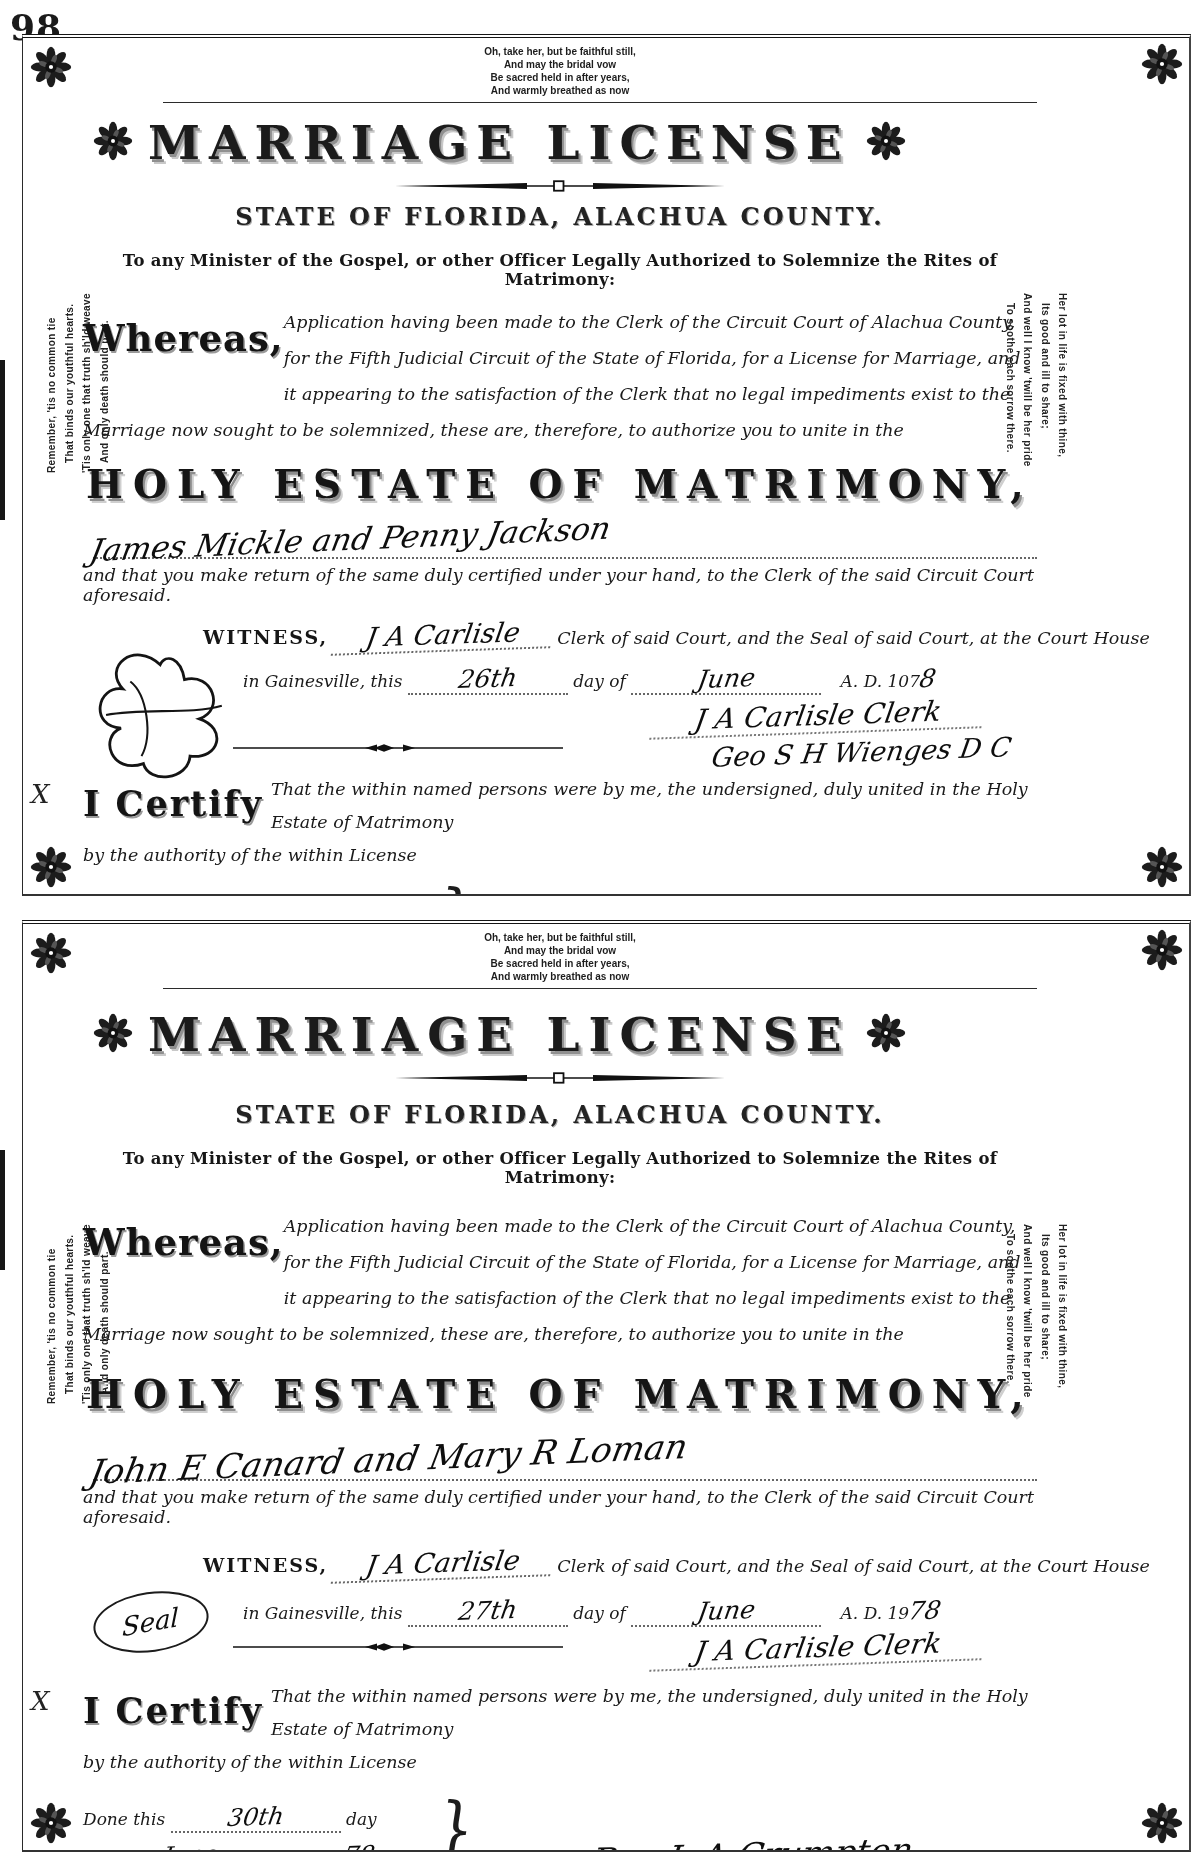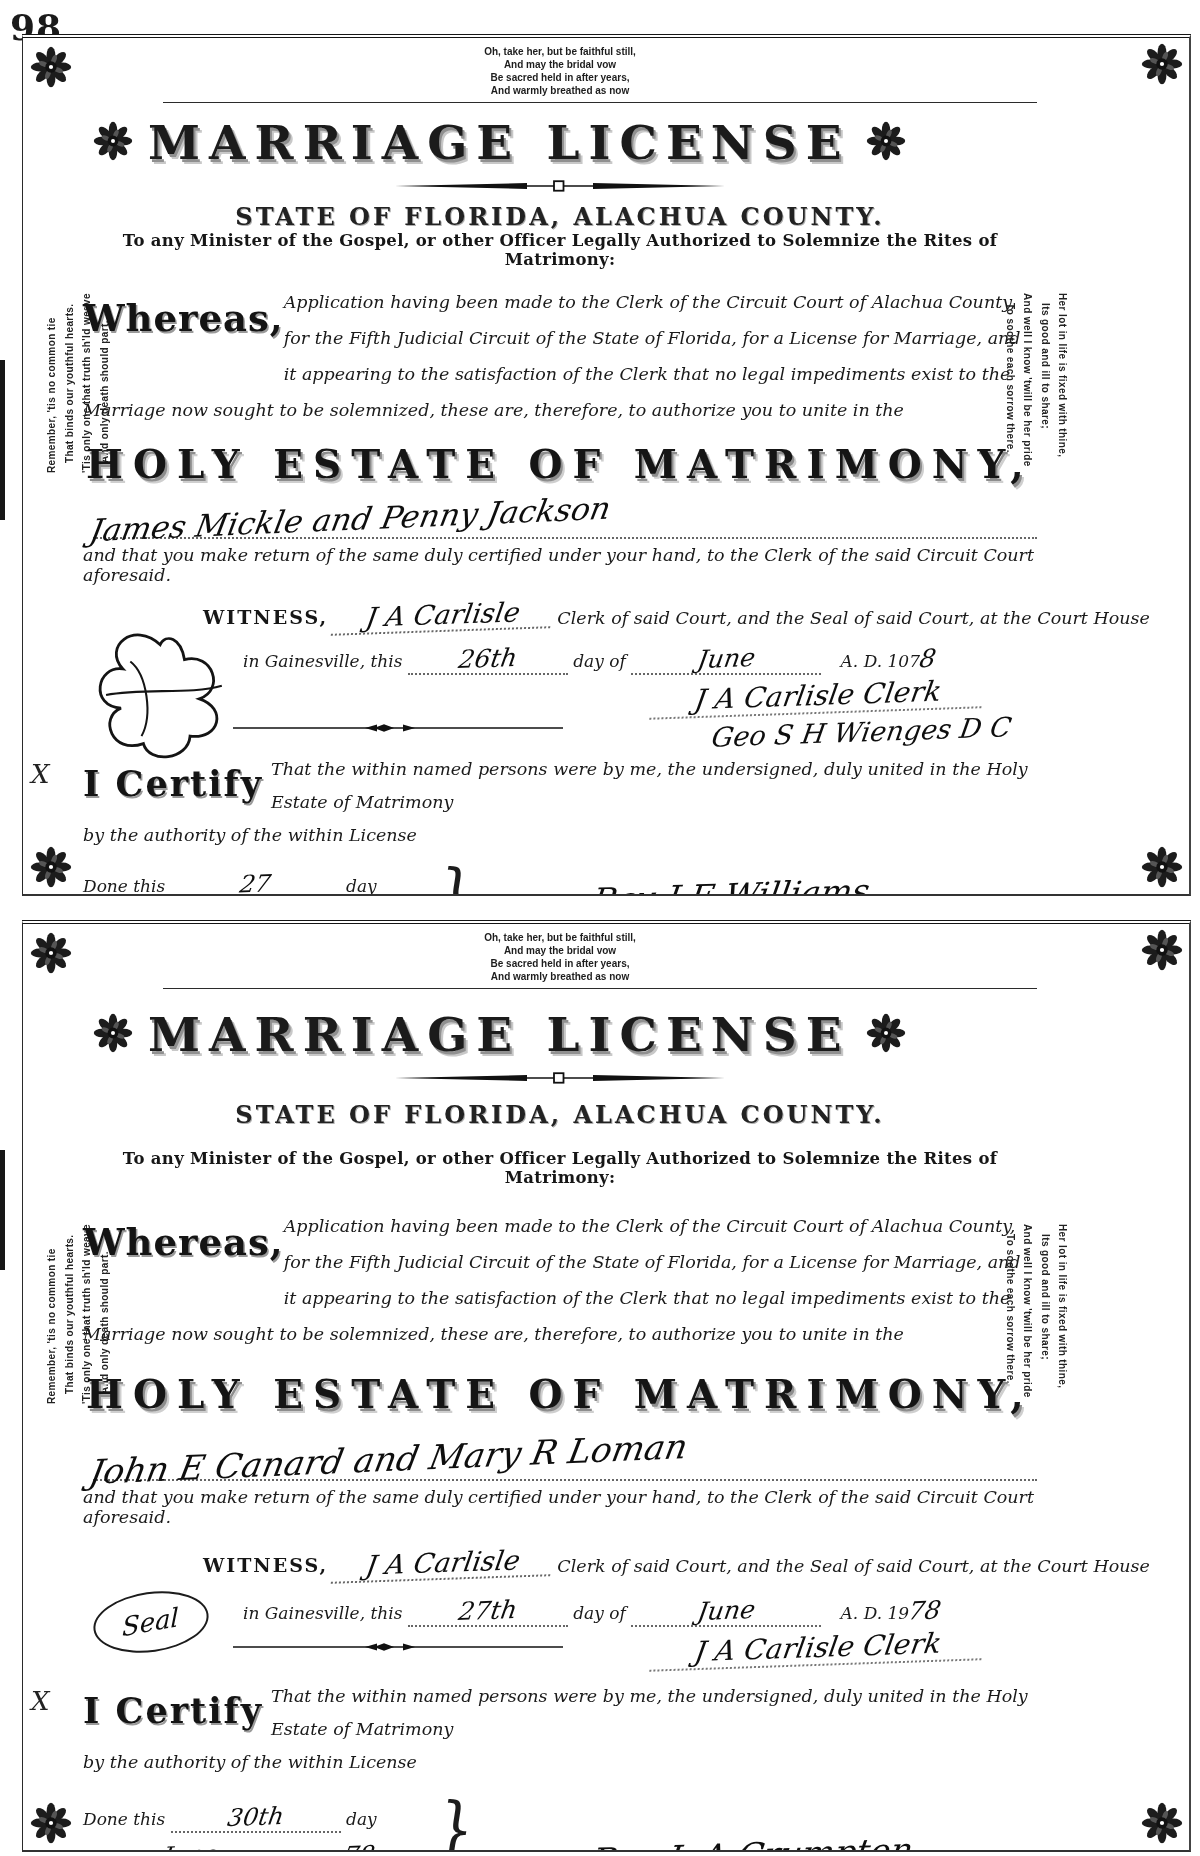--- a/index.html
+++ b/index.html
@@ -60,21 +60,21 @@
     font-size:47px;font-weight:bold;letter-spacing:9px;color:#1b1b1b;
     text-shadow:2px 3px 0 #909090, 4px 5px 0 #c8c8c8;
   }
   .spear{display:block;margin:10px auto 0;width:330px;height:12px;}
   .state-line{
     margin:10px 0 0;text-align:center;
     font-size:24px;font-weight:bold;letter-spacing:3px;color:#222;
     text-shadow:1px 1px 0 #aeaeae;
   }
   .address-line{
-    margin:0 0 0;text-align:center;
+    margin:20px 0 0;text-align:center;
     font-size:16.5px;font-weight:bold;letter-spacing:.3px;color:#161616;
   }
   .whereas{margin:16px 0 0;font-size:17.5px;font-style:italic;line-height:2.05;text-align:left;}
   .big-word{
     float:left;font-size:37px;font-weight:bold;font-style:normal;
     letter-spacing:1px;margin:-4px 0 0 0;color:#141414;
     text-shadow:1.5px 1.5px 0 #9a9a9a;
   }
   .holy-line{
     margin:12px 0 0;text-align:center;white-space:nowrap;

